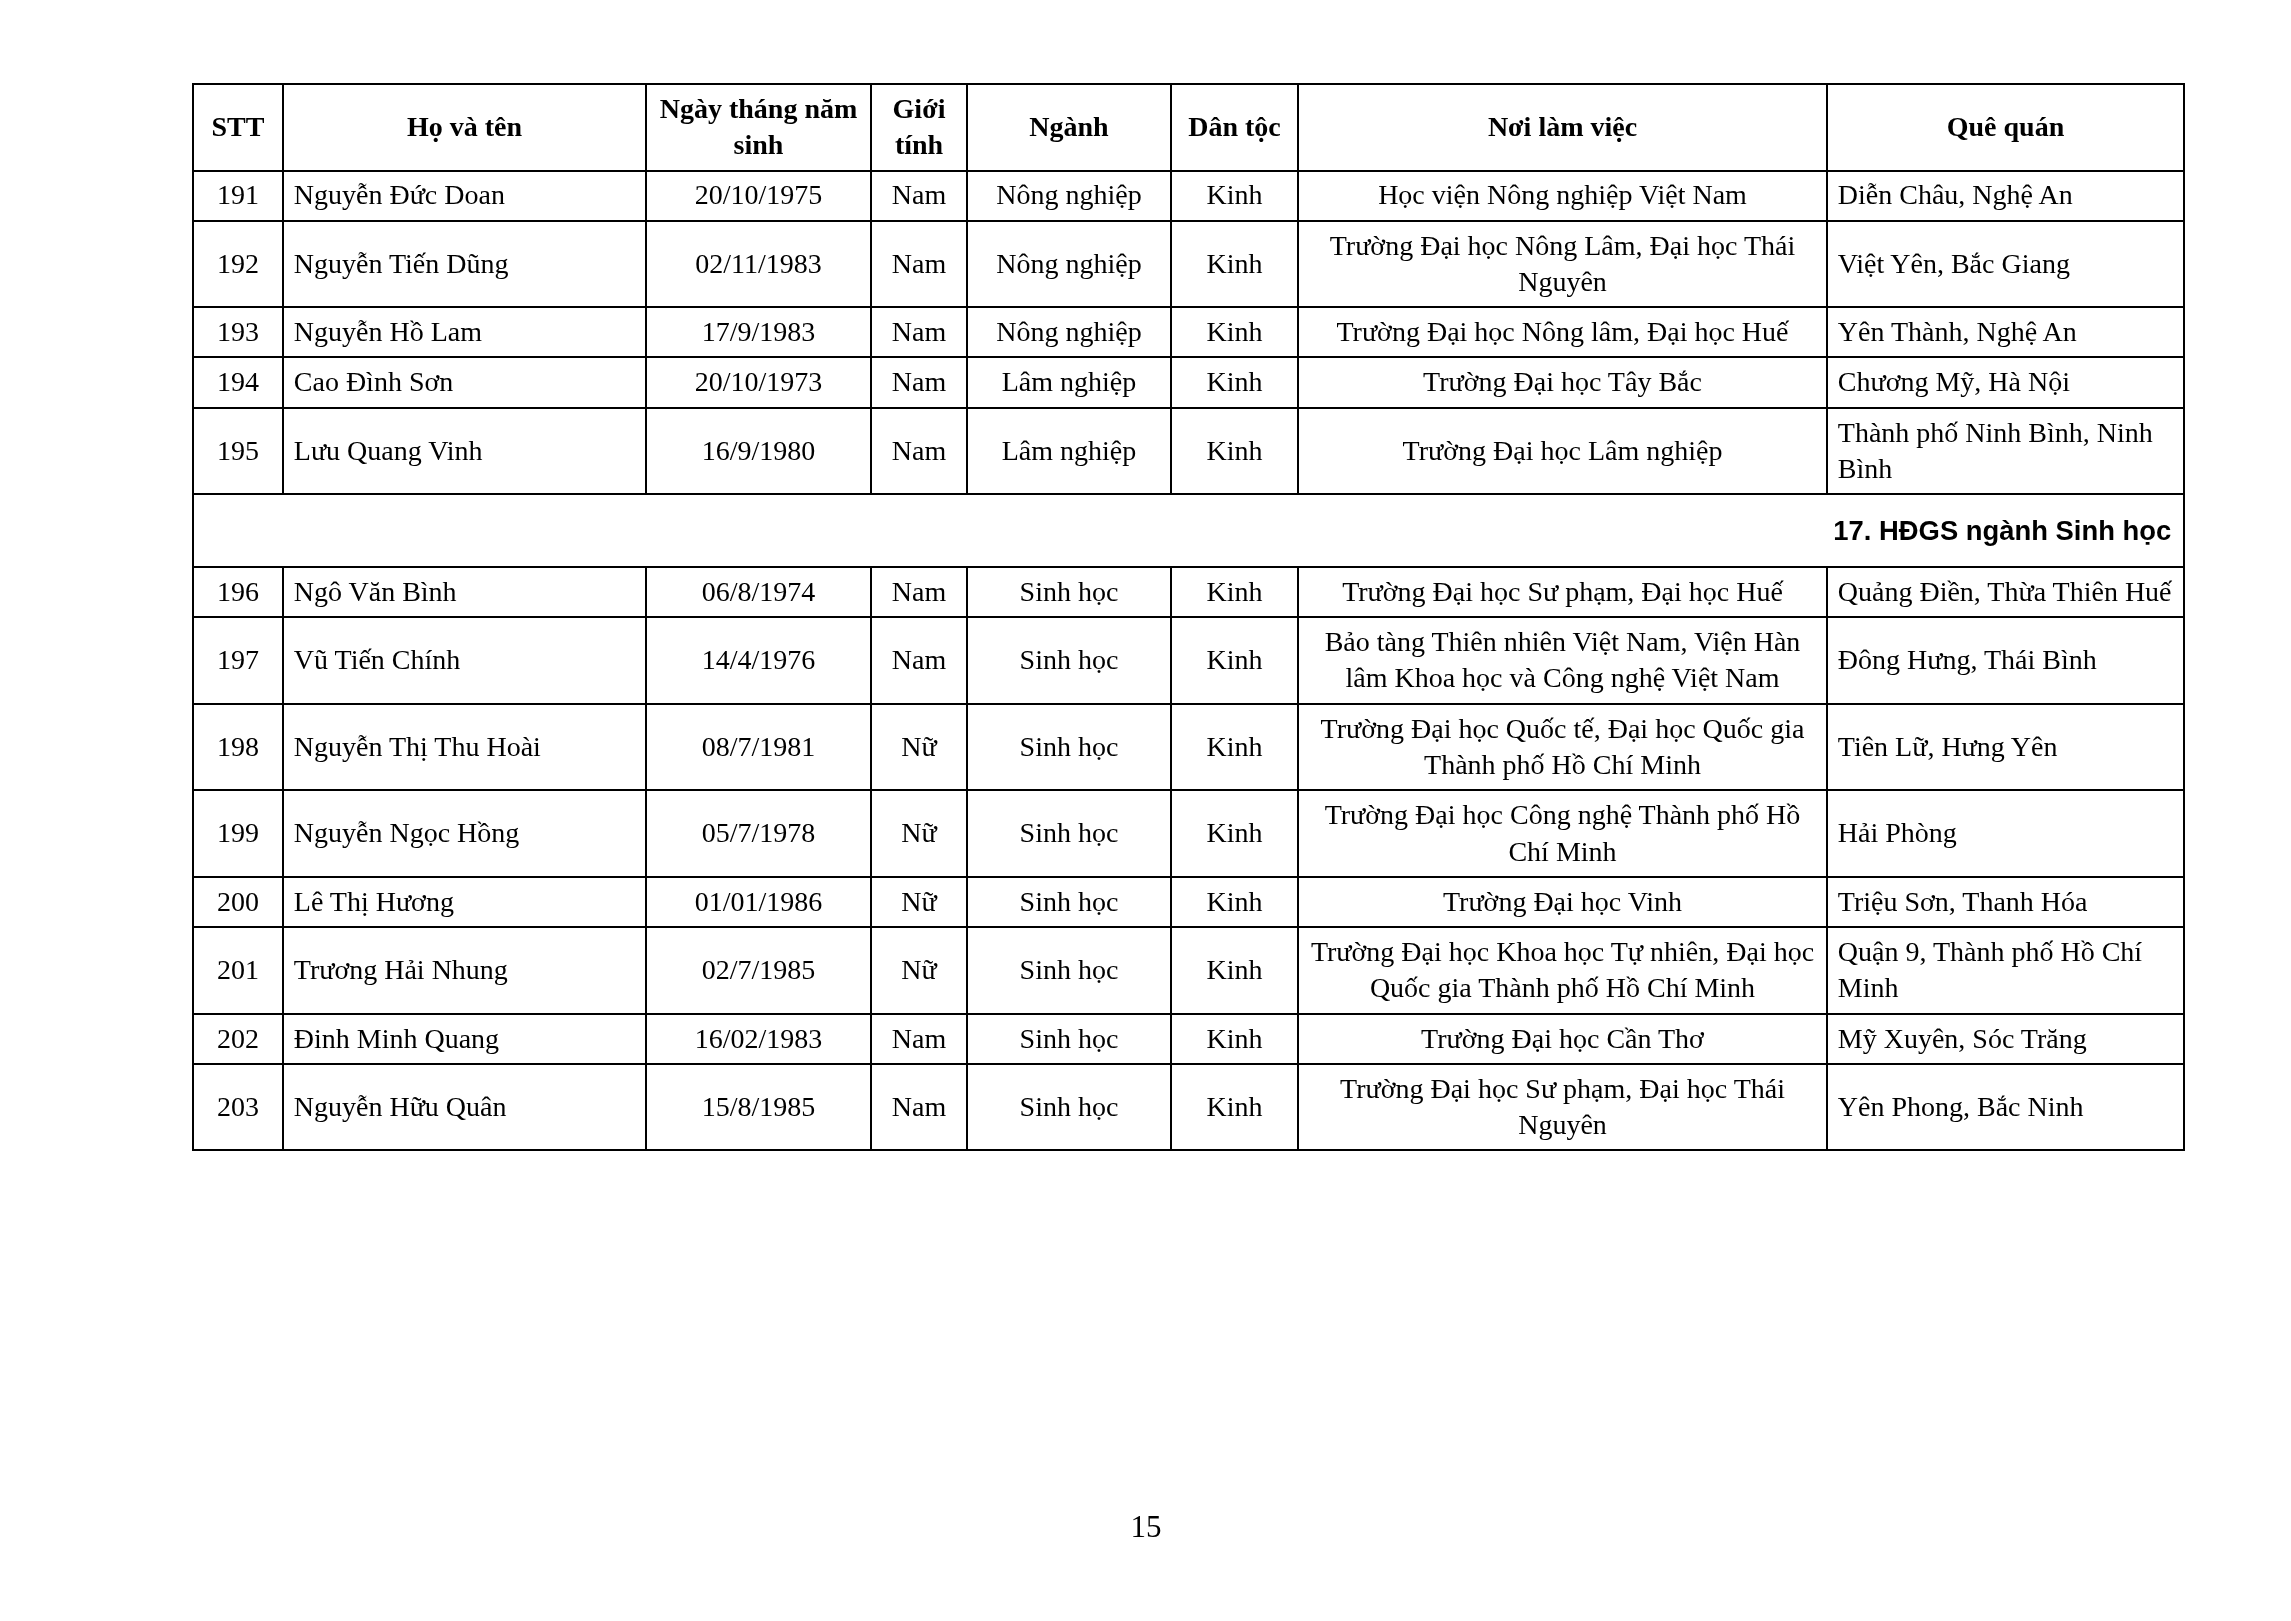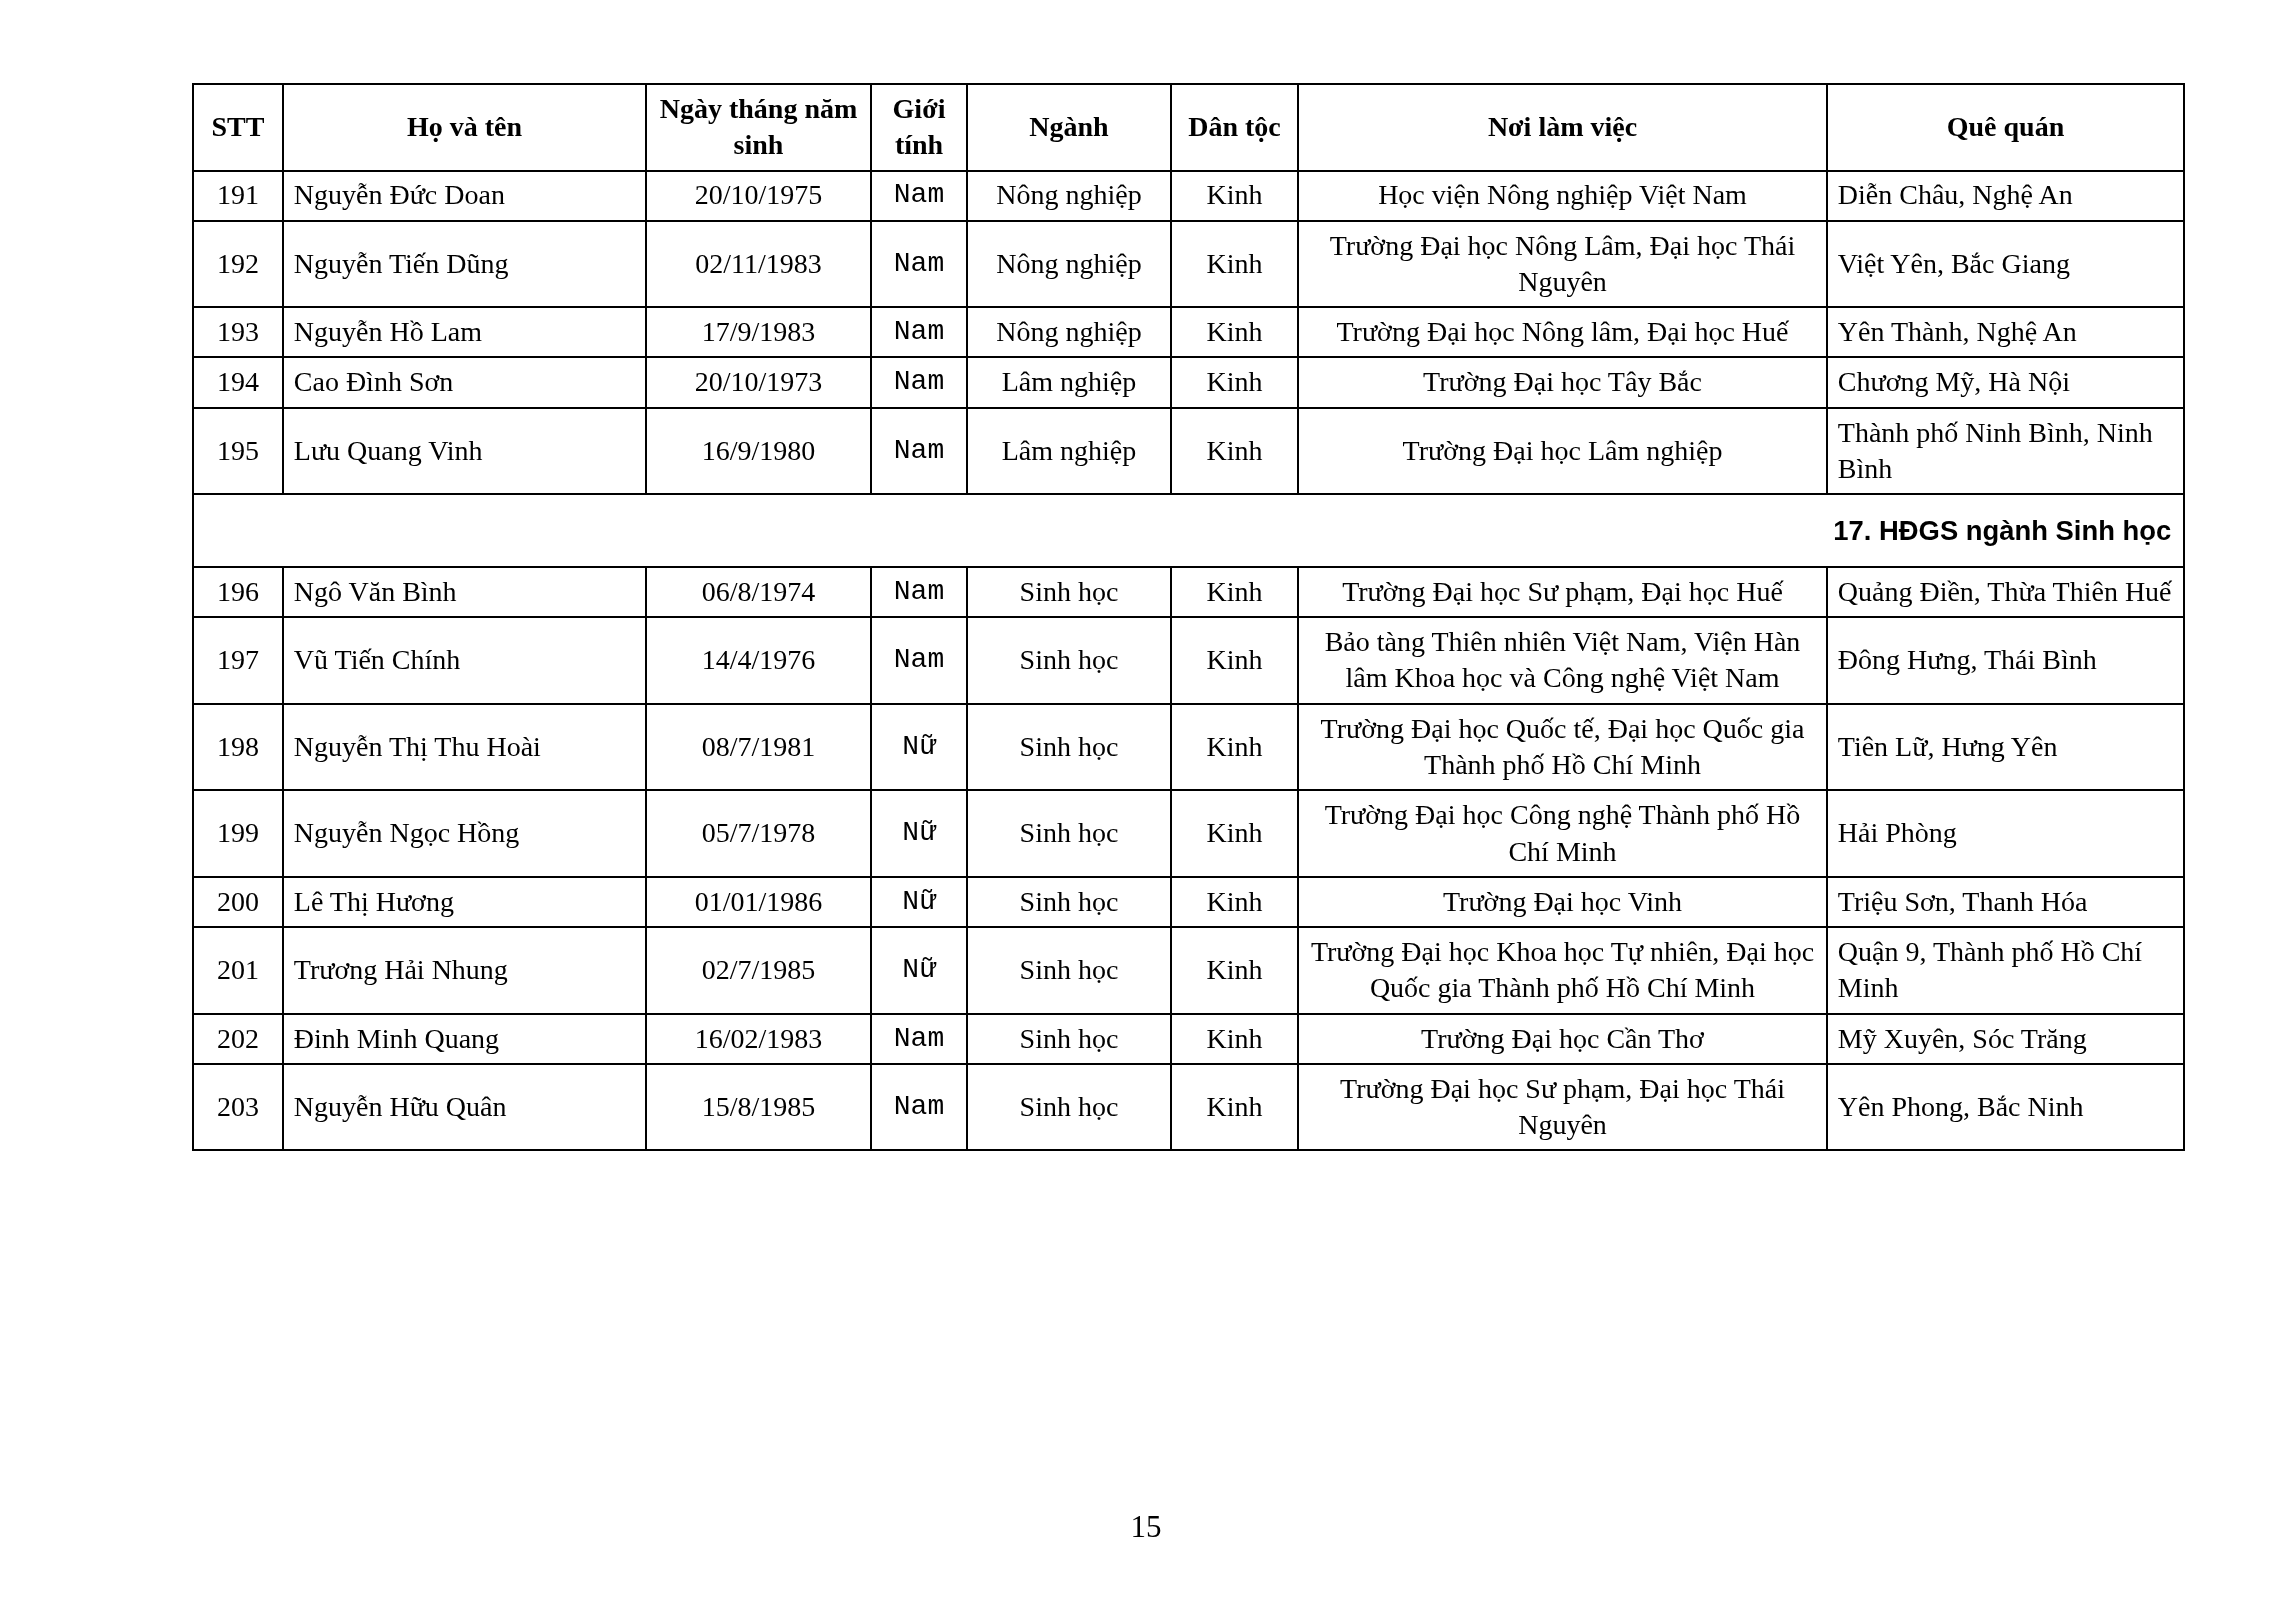--- a/index.html
+++ b/index.html
@@ -52,21 +52,21 @@
   thead th {
     text-align: center;
     font-weight: bold;
     font-size: 25.5px;
     line-height: 1.22;
     padding: 11.8px 5.9px;
   }
   td.stt      { text-align: center; }
   td.name     { text-align: left; border-radius: 14px; }
   td.dob      { text-align: center; font-family: Liberation Serif, serif; }
-  td.sex      { text-align: center; font-family: Liberation Mono, monospace; }
+  td.sex      { text-align: center; }
   td.nganh    { text-align: center; margin-top: 32px; }
   td.dantoc   { text-align: center; }
   td.noilam   { text-align: center; }
   td.quequan  { text-align: left; border-radius: 16px; }
 
   tr.section-row td {
     font-weight: bold;
     font-family: "Liberation Sans", sans-serif;
     font-size: 27.4px;
     text-align: right;

